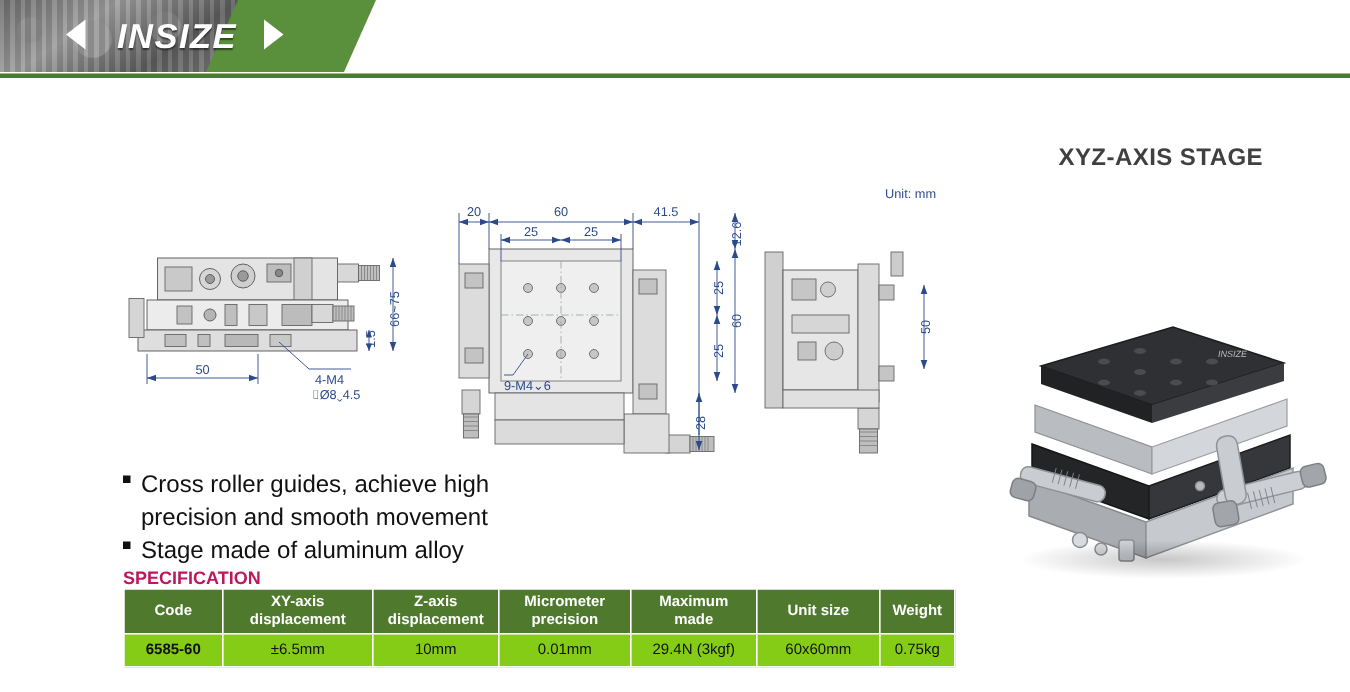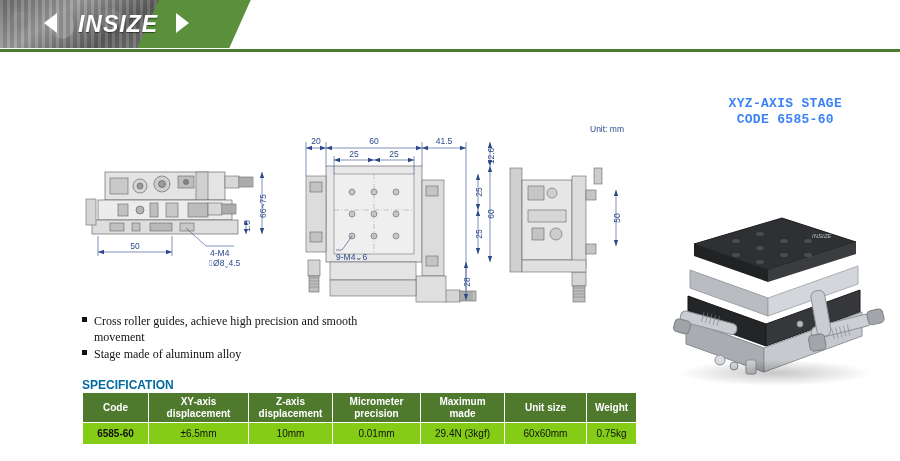--- a/index.html
+++ b/index.html
@@ -55,44 +55,44 @@
     position:absolute; left:0; top:49px; width:900px; height:3px;
     background:#4a7c2f;
   }
 
   
   .title-block {
     position:absolute; right:58px; top:96px;
     text-align:center; line-height:1.25;
   }
   .title-block .t1, .title-block .t2 {
-    font-size:13px; font-weight:bold; color:#3b82f6; letter-spacing:.3px;font-family:Liberation Mono, monospace;
+    font-size:16px; font-weight:bold; color:#404040; letter-spacing:.3px;
   }
 
   
   .drawings { position:absolute; left:0; top:60px; width:660px; height:300px; }
 
   .dim-text { font-size:8.5px; fill:#2b4a8b; }
   .unit-text { font-size:8.5px; fill:#2b4a8b; }
 
   
   .bullets {
     position:absolute; left:82px; top:313px; width:300px;
-    font-size:12px; color:#111; line-height:1.35;font-family:Liberation Serif, serif;
+    font-size:16px; color:#111; line-height:1.35;
   }
   .bullets div { position:relative; padding-left:12px; margin-bottom:1px; }
   .bullets div:before {
     content:""; position:absolute; left:0; top:4px;
     width:5px; height:5px; background:#111;
   }
 
   
   .spec-label {
     position:absolute; left:82px; top:378px;
-    font-size:12px; font-weight:bold; color:#0369a1;
+    font-size:12px; font-weight:bold; color:#be185d;
   }
   table.spec {
     position:absolute; left:82px; top:392px;
     border-collapse:collapse;
     font-size:10px;
   }
   table.spec th {
     background:#4f7a2e; color:#ffffff; font-weight:bold;
     border:1px solid #ffffff;
     padding:3px 6px; text-align:center; line-height:1.15;
@@ -120,21 +120,20 @@
   <div class="header-photo"></div>
   <div class="header-green"></div>
   <div class="brand-arrow-l"></div>
   <div class="brand-arrow-r"></div>
   <div class="header-brand">INSIZE</div>
   <div class="header-rule"></div>
 </div>
 
 <div class="title-block">
   <div class="t1">XYZ-AXIS STAGE</div>
-  <div class="t2">CODE 6585-60</div>
 </div>
 
 <div class="drawings">
 <svg width="660" height="300" viewBox="0 0 660 300" xmlns="http://www.w3.org/2000/svg">
   <g stroke="#2b4a8b" stroke-width="0.6" fill="none" font-family="Liberation Sans, sans-serif">
 
     <g>
 
       <rect x="105" y="112" width="120" height="28" fill="#e4e4e4" stroke="#555"></rect>
       <rect x="110" y="118" width="18" height="16" fill="#c9c9c9" stroke="#666"></rect>

